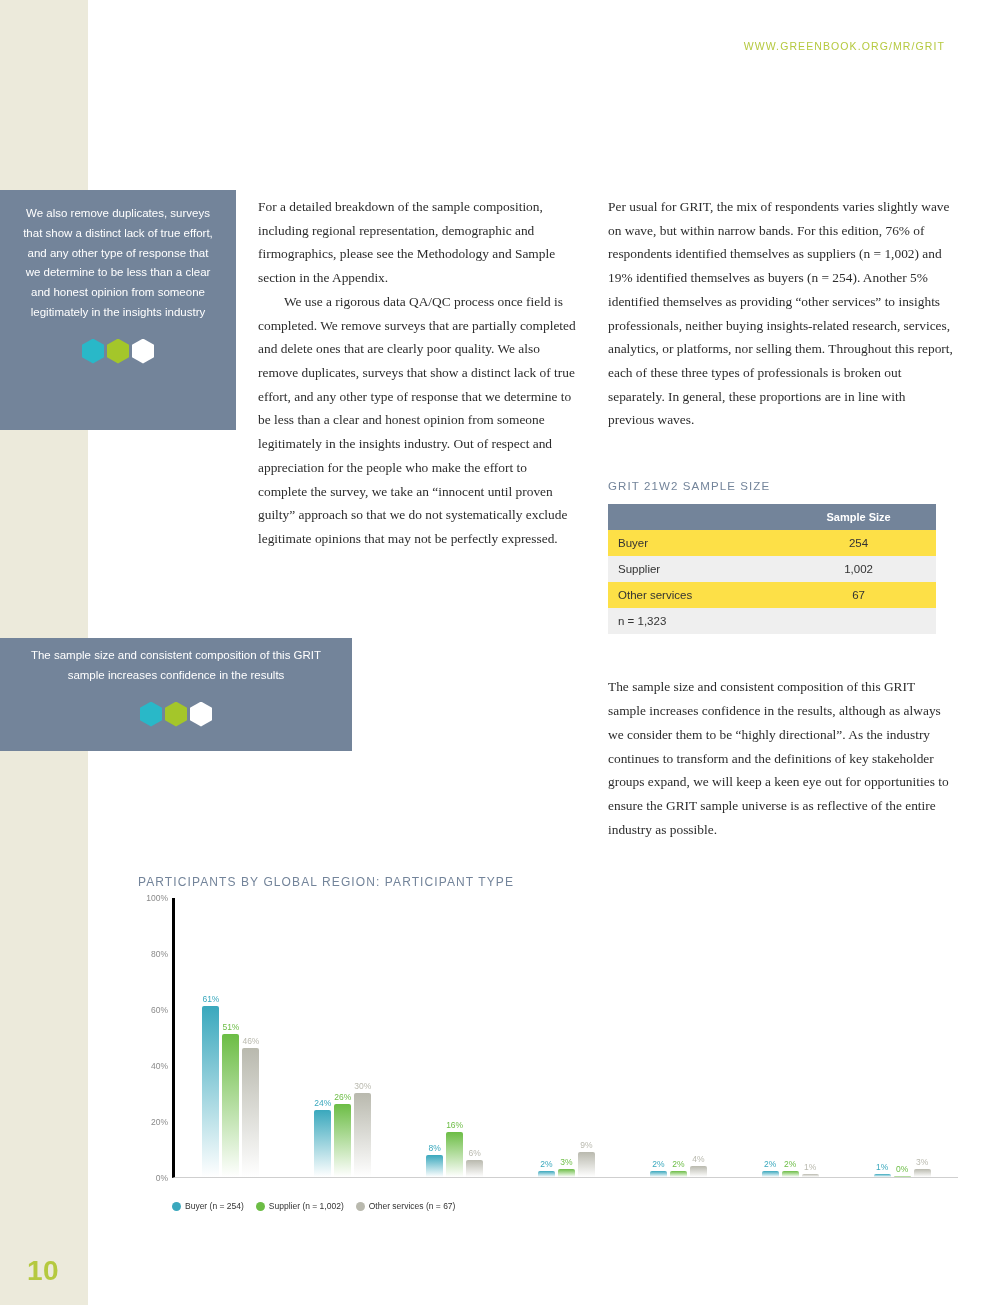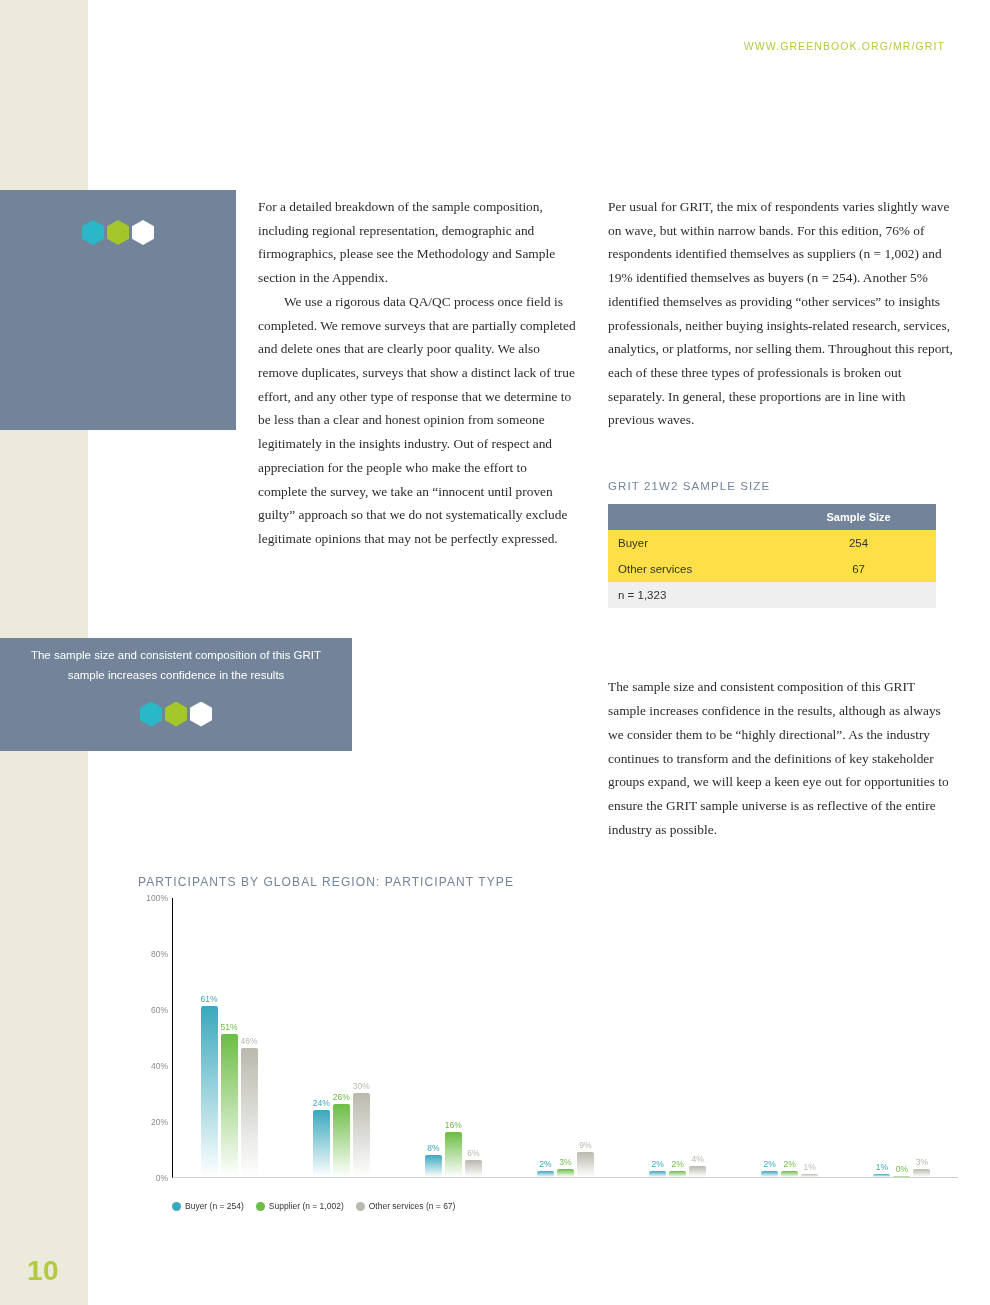--- a/index.html
+++ b/index.html
@@ -104,21 +104,21 @@
   }
   .y-axis-labels {
     position:absolute; left:0; top:0; width:30px; height:280px;
     font-family:"Liberation Sans", sans-serif; font-size:8.5px; color:#8a8a8a;
   }
   .y-axis-labels span {
     position:absolute; right:0; text-align:right; width:30px;
   }
   .plot {
     position:absolute; left:34px; top:0; right:0; height:280px;
-    border-left:1px solid #000000; border-bottom:1px solid #cfcfcf;
+    border-left:3px solid #000000; border-bottom:1px solid #cfcfcf;
   }
   .groups {
     position:absolute; left:0; right:0; bottom:0; top:0;
     display:flex;
   }
   .group {
     flex:1; display:flex; align-items:flex-end; justify-content:center;
     gap:3px; position:relative;
   }
   .bar-wrap { width:17px; position:relative; height:100%; display:flex; align-items:flex-end; }
@@ -143,20 +143,21 @@
 </style>
 </head>
 <body>
 
 <div class="left-band"></div>
 
 <div class="page-number">10</div>
 <div class="url">WWW.GREENBOOK.ORG/MR/GRIT</div>
 
 <div class="pullquote pq1">
+  <div>We also remove duplicates, surveys that show a distinct lack of true effort, and any other type of response that we determine to be less than a clear and honest opinion from someone legitimately in the insights industry</div>
   <div class="hexrow">
     <span class="hex hx-teal">
         <i></i>
       </span>
     <span class="hex hx-green">
         <i></i>
       </span>
     <span class="hex hx-white">
         <i></i>
       </span>
@@ -191,20 +192,24 @@
 
 <table class="sample">
   <tbody>
       <tr>
     <th class="first"></th>
     <th>Sample Size</th>
   </tr>
   <tr class="odd">
     <td>Buyer</td>
     <td class="val">254</td>
+  </tr>
+  <tr class="even">
+    <td>Supplier</td>
+    <td class="val">1,002</td>
   </tr>
   <tr class="odd">
     <td>Other services</td>
     <td class="val">67</td>
   </tr>
   <tr class="even">
     <td>n = 1,323</td>
     <td class="val"></td>
   </tr>
 </tbody>

